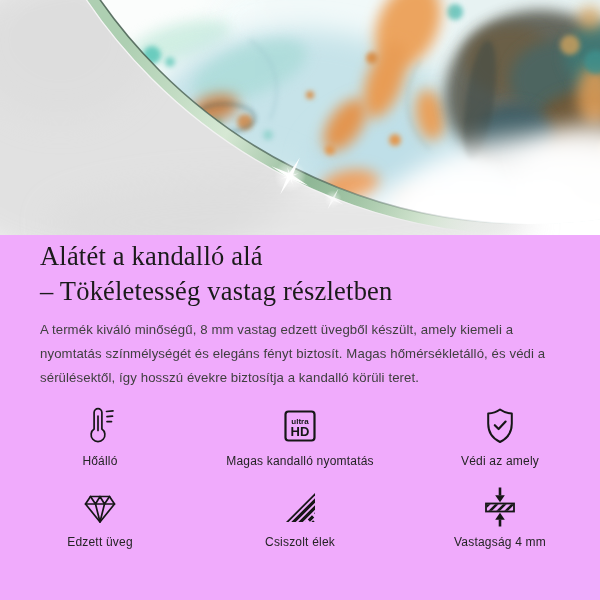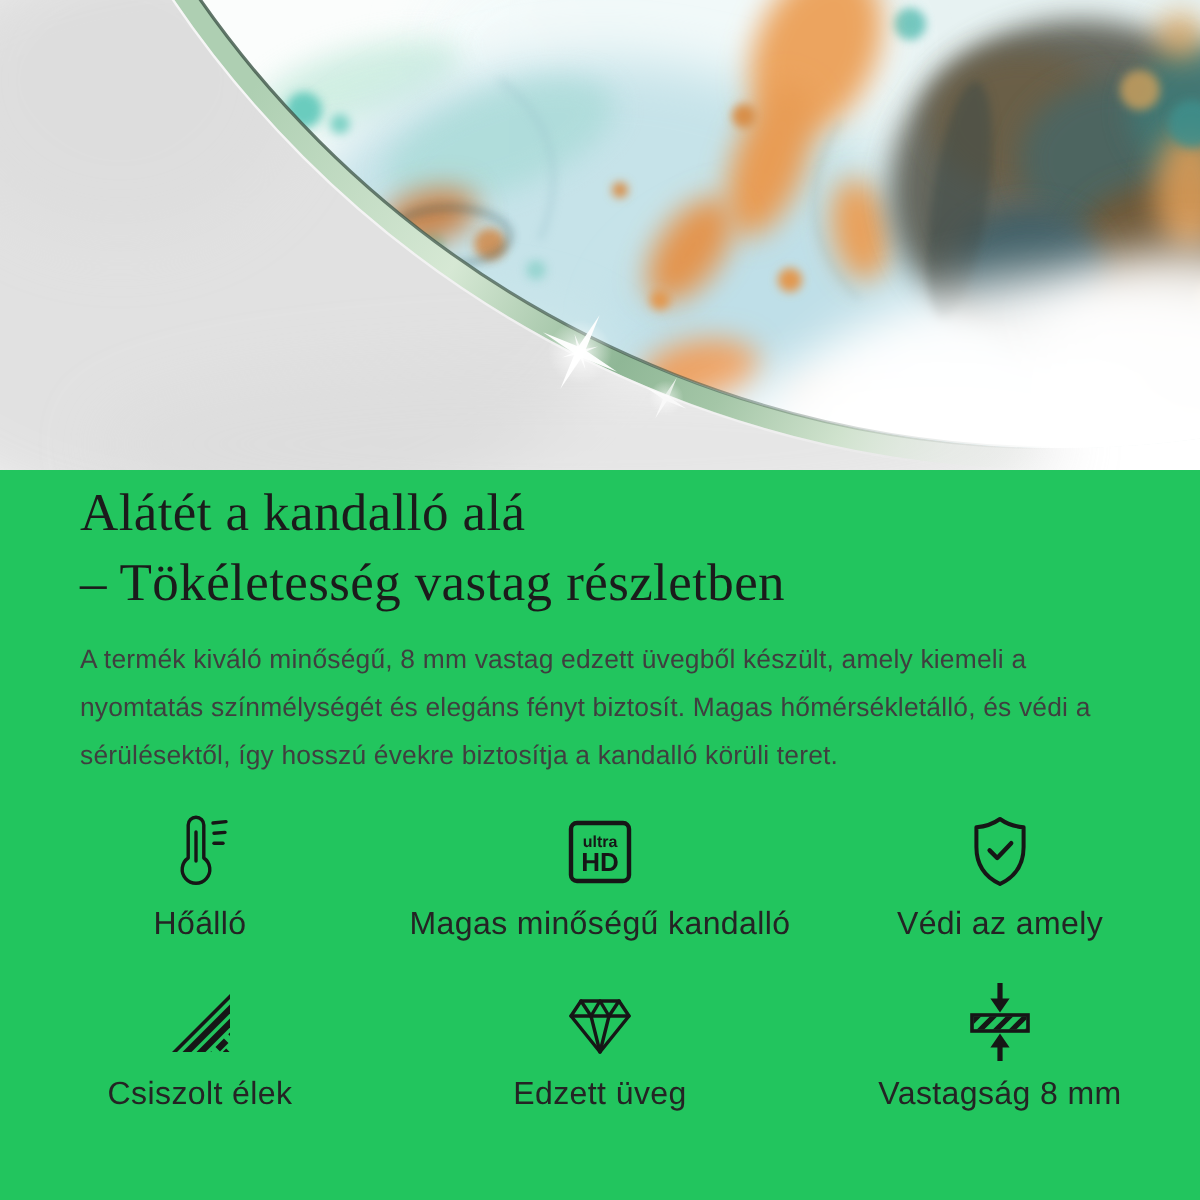--- a/index.html
+++ b/index.html
@@ -1,30 +1,30 @@
 <!DOCTYPE html>
 <html><head>
 <meta charset="utf-8">
 <style>
   * { margin:0; padding:0; box-sizing:border-box; }
   html,body { width:600px; height:600px; overflow:hidden; background:#fff;
     font-family:"Liberation Sans", sans-serif; }
-  .page { width:600px; height:600px; background:#22c55e; position:relative; }
+  .page { width:600px; height:600px; background:#f0abfc; position:relative; }
   .hero { width:600px; height:235px; position:relative; }
   .hero svg { display:block; }
   .content { padding:0 40px; }
   h1.title { margin-top:4px; font-family:"Liberation Serif", serif; font-weight:400;
     font-size:26.5px; line-height:35px; color:#1b1b1b; letter-spacing:.2px; }
   p.intro { margin-top:9px; width:528px; font-size:13.2px; line-height:23.8px;
     color:#3f3f3f; letter-spacing:.1px; }
   .features { display:grid; grid-template-columns:repeat(3,1fr); row-gap:18px;
     margin:16px -40px 0; }
   .feature { display:flex; flex-direction:column; align-items:center; }
   .feature .iconbox { height:42px; display:flex; align-items:center; justify-content:center; }
-  .feature .label { margin-top:7px; font-size:16px; color:#242424; letter-spacing:.2px; }
+  .feature .label { margin-top:7px; font-size:12px; color:#242424; letter-spacing:.2px; }
   .ic { stroke:#161616; fill:none; stroke-width:1.7; stroke-linecap:round; stroke-linejoin:round; }
 </style>
 </head>
 <body>
 
 <div class="page">
 
   <div class="hero">
     <svg width="600" height="235" viewBox="0 0 600 235" role="img" aria-label="Kerek edzett üveg alátét absztrakt türkiz-arany márvány mintával">
       <defs>
@@ -174,63 +174,63 @@
       </div>
 
       <div class="feature">
         <div class="iconbox">
           <svg width="44" height="44" viewBox="0 0 44 44" class="ic">
             <rect x="7.5" y="7.5" width="29" height="29" rx="3" stroke-width="2.2"></rect>
             <text x="22" y="19.5" text-anchor="middle" font-family="Liberation Sans, sans-serif" font-size="8" font-weight="700" fill="#161616" stroke="none">ultra</text>
             <text x="22" y="31.5" text-anchor="middle" font-family="Liberation Sans, sans-serif" font-size="13" font-weight="700" fill="#161616" stroke="none">HD</text>
           </svg>
         </div>
-        <div class="label">Magas minőségű kandalló</div>
+        <div class="label">Magas kandalló nyomtatás</div>
       </div>
 
       <div class="feature">
         <div class="iconbox">
           <svg width="44" height="44" viewBox="0 0 44 44" class="ic">
             <path d="M22,5.5 C25.5,8 29.5,9.3 33.8,9.6 V19.5 C33.8,28.6 29.2,34.6 22,38 C14.8,34.6 10.2,28.6 10.2,19.5 V9.6 C14.5,9.3 18.5,8 22,5.5 Z" stroke-width="2"></path>
             <path d="M16.8,21.2 L20.6,25 L27.6,17.6" stroke-width="2.2"></path>
           </svg>
         </div>
         <div class="label">Védi az amely</div>
+      </div>
+
+      <div class="feature">
+        <div class="iconbox">
+          <svg width="44" height="44" viewBox="0 0 44 44" class="ic" stroke-width="1.6">
+            <path d="M12.5,11.5 H31.5 L36.5,19 L22,37 L7.5,19 Z"></path>
+            <path d="M7.5,19 H36.5"></path>
+            <path d="M12.5,11.5 L17.5,19 L22,11.5 L26.5,19 L31.5,11.5"></path>
+            <path d="M17.5,19 L22,37 M26.5,19 L22,37"></path>
+          </svg>
+        </div>
+        <div class="label">Edzett üveg</div>
       </div>
 
       <div class="feature">
         <div class="iconbox">
           <svg width="44" height="44" viewBox="0 0 44 44">
             <defs>
                 <clipPath id="triClip">
                   <path d="M8,37 L37,37 L37,8 Z"></path>
                 </clipPath>
               </defs>
             <g clip-path="url(#triClip)" stroke="#161616" fill="none">
               <line x1="3" y1="42" x2="42" y2="3" stroke-width="3.6"></line>
               <line x1="10.5" y1="42" x2="42" y2="10.5" stroke-width="3.2"></line>
               <line x1="17.5" y1="42" x2="42" y2="17.5" stroke-width="3.2"></line>
               <line x1="24.5" y1="42" x2="42" y2="24.5" stroke-width="3.2" stroke-dasharray="6 3"></line>
               <line x1="30.5" y1="42" x2="42" y2="30.5" stroke-width="3" stroke-dasharray="2.5 3"></line>
             </g>
           </svg>
         </div>
         <div class="label">Csiszolt élek</div>
-      </div>
-
-      <div class="feature">
-        <div class="iconbox">
-          <svg width="44" height="44" viewBox="0 0 44 44" class="ic" stroke-width="1.6">
-            <path d="M12.5,11.5 H31.5 L36.5,19 L22,37 L7.5,19 Z"></path>
-            <path d="M7.5,19 H36.5"></path>
-            <path d="M12.5,11.5 L17.5,19 L22,11.5 L26.5,19 L31.5,11.5"></path>
-            <path d="M17.5,19 L22,37 M26.5,19 L22,37"></path>
-          </svg>
-        </div>
-        <div class="label">Edzett üveg</div>
       </div>
 
       <div class="feature">
         <div class="iconbox">
           <svg width="44" height="44" viewBox="0 0 44 44">
             <defs>
                 <clipPath id="barClip">
                   <rect x="8.8" y="19.3" width="26.4" height="6.4"></rect>
                 </clipPath>
               </defs>
@@ -242,18 +242,18 @@
               <line x1="20" y1="42" x2="42" y2="20"></line>
               <line x1="28" y1="42" x2="42" y2="28"></line>
             </g>
             <rect x="8" y="18.5" width="28" height="8" fill="none" stroke="#161616" stroke-width="1.8"></rect>
             <line x1="22" y1="2.5" x2="22" y2="10.5" stroke="#161616" stroke-width="2.6"></line>
             <path d="M17.2,10.2 L26.8,10.2 L22,17.3 Z" fill="#161616"></path>
             <line x1="22" y1="41.5" x2="22" y2="34.5" stroke="#161616" stroke-width="2.6"></line>
             <path d="M17.2,34.8 L26.8,34.8 L22,27.7 Z" fill="#161616"></path>
           </svg>
         </div>
-        <div class="label">Vastagság 8 mm</div>
+        <div class="label">Vastagság 4 mm</div>
       </div>
 
     </div>
   </div>
 </div>
 
 </body></html>

